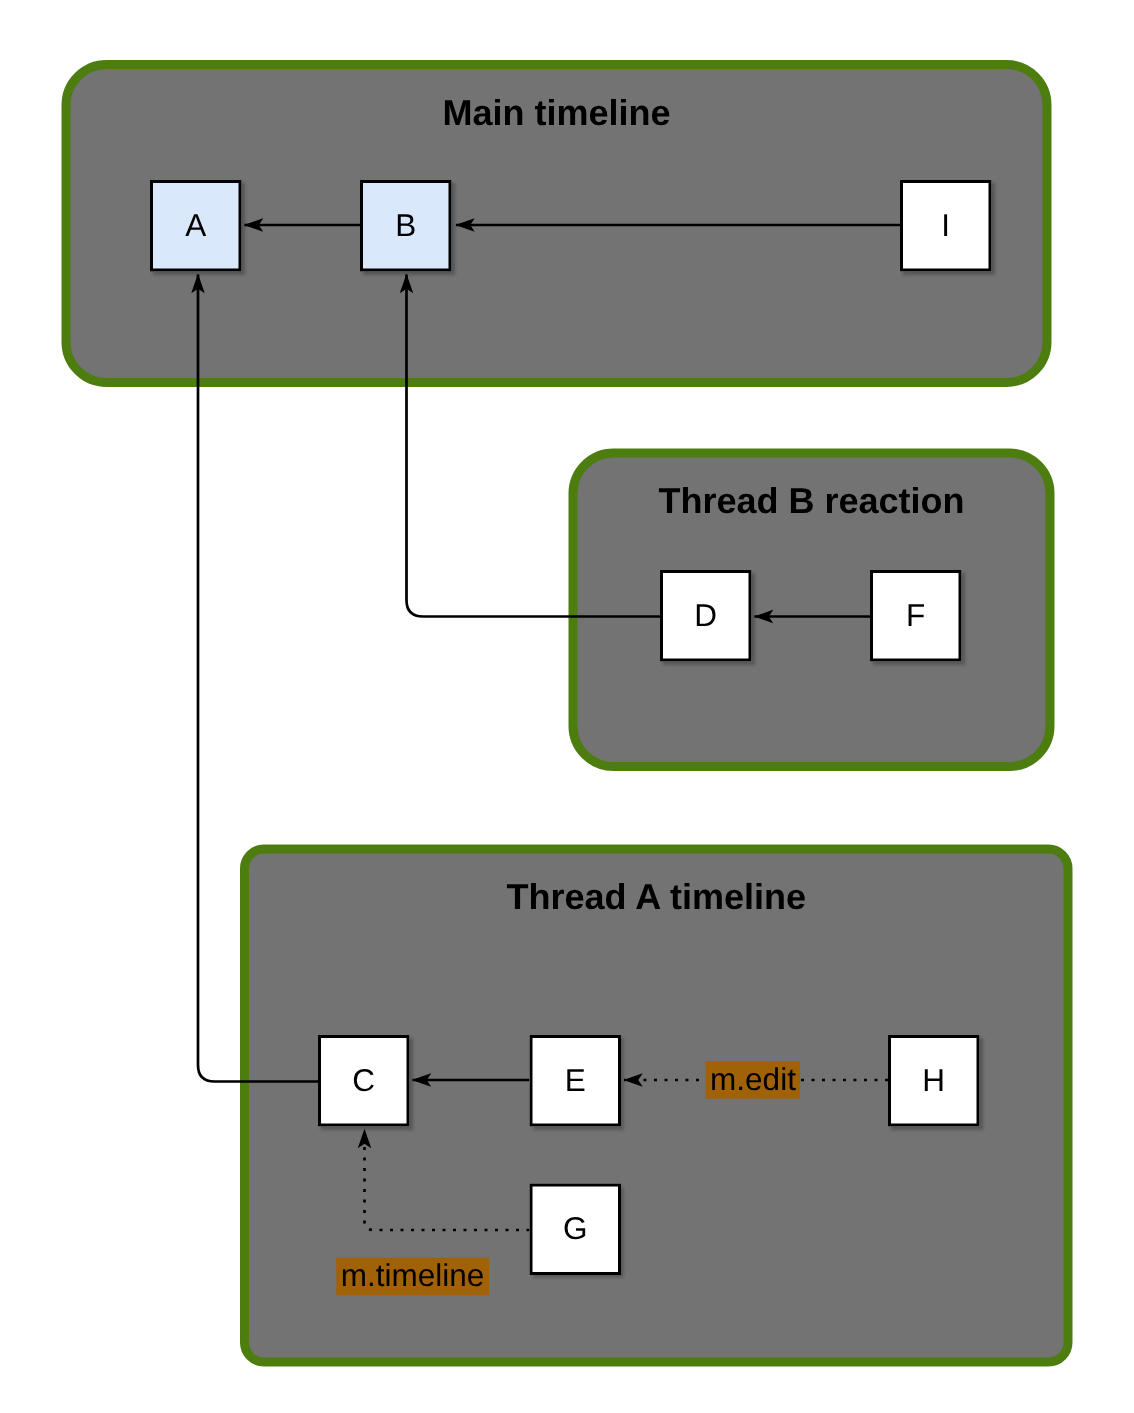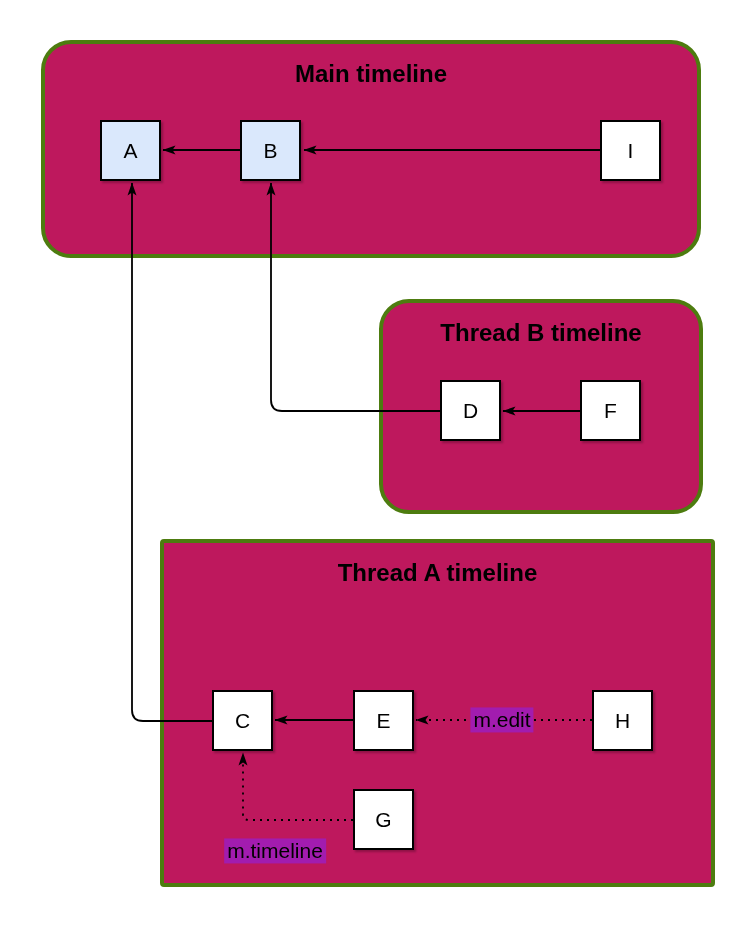--- a/index.html
+++ b/index.html
@@ -5,27 +5,27 @@
   html, body { margin: 0; padding: 0; }
   body {
     width: 756px; height: 942px;
     background: #ffffff;
     font-family: "Liberation Sans", sans-serif;
     position: relative;
     overflow: hidden;
   }
   .container-box {
     position: absolute;
-    background: #be185d;
-    border: 4px solid #4d7c0f;
+    background: #737373;
+    border: 6px solid #4d7c0f;
     box-sizing: border-box;
   }
   #box-main     { left: 41px;  top: 40px;  width: 660px; height: 218px; border-radius: 30px; }
   #box-thread-b { left: 379px; top: 299px; width: 324px; height: 215px; border-radius: 30px; }
-  #box-thread-a { left: 160px; top: 539px; width: 555px; height: 348px; border-radius: 4px; }
+  #box-thread-a { left: 160px; top: 563px; width: 555px; height: 348px; border-radius: 16px; }
   .container-title {
     display: block;
     text-align: center;
     margin-top: 16px;
     font-weight: bold;
     font-size: 24px;
     color: #000000;
   }
   .node {
     position: absolute;
@@ -54,39 +54,39 @@
   }
   .edge {
     fill: none;
     stroke: #000000;
     stroke-width: 1.8;
   }
   .edge.dotted { stroke-dasharray: 2 5; }
   .edge-label {
     position: absolute;
     transform: translate(-50%, -50%);
-    background: #a21caf;
+    background: #a16207;
     font-size: 21px;
     line-height: 1.1;
     padding: 1px 3px;
     color: #000000;
     white-space: nowrap;
   }
   #label-m-edit     { left: 502px; top: 720px; }
   #label-m-reaction { left: 275px; top: 851px; }
 </style>
 </head>
 <body>
 
 <div class="container-box" id="box-main">
   <span class="container-title">Main timeline</span>
 </div>
 
 <div class="container-box" id="box-thread-b">
-  <span class="container-title">Thread B timeline</span>
+  <span class="container-title">Thread B reaction</span>
 </div>
 
 <div class="container-box" id="box-thread-a">
   <span class="container-title">Thread A timeline</span>
 </div>
 
 <svg class="edge-layer" width="756" height="942" viewBox="0 0 756 942">
   <defs>
     <marker id="arrow" markerUnits="userSpaceOnUse" markerWidth="14" markerHeight="12" refX="12.5" refY="5" orient="auto">
       <path d="M 13 5 L 0 0.5 L 3 5 L 0 9.5 Z" fill="#000000"></path>

